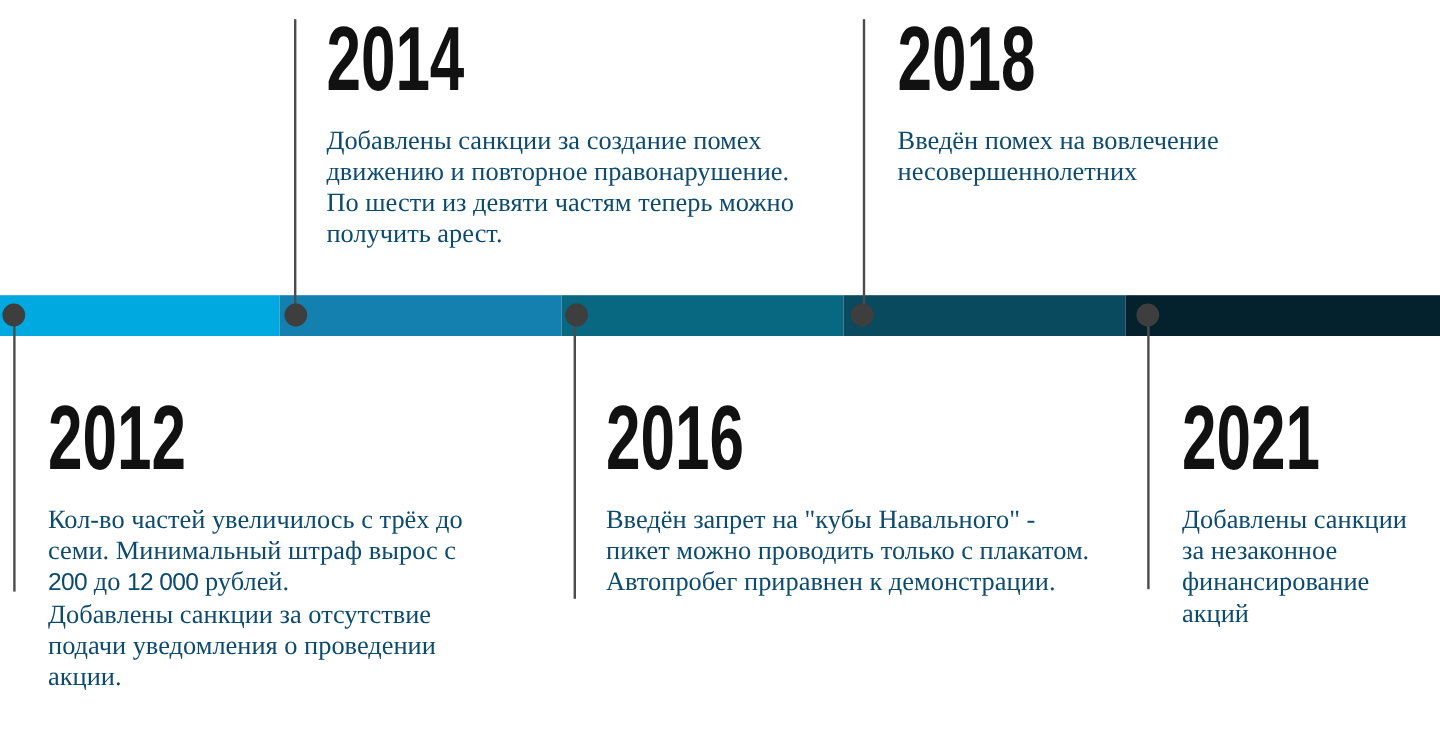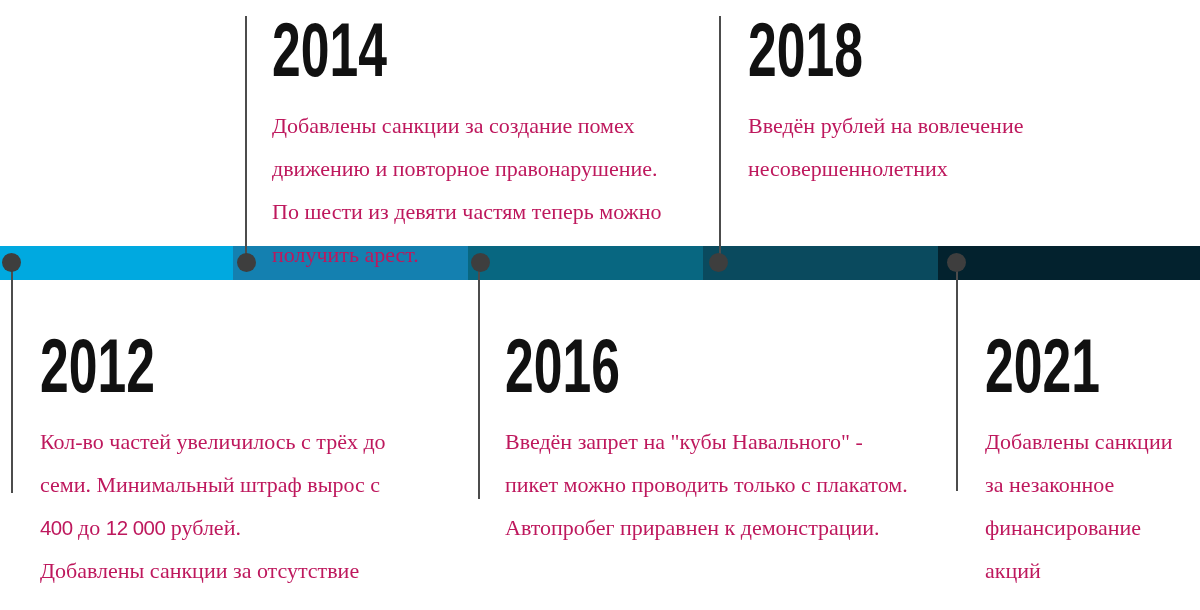--- a/index.html
+++ b/index.html
@@ -65,22 +65,22 @@
     color: #111111;
     transform: scaleX(0.68);
     transform-origin: left top;
     white-space: nowrap;
   }
   .desc {
     position: absolute;
     left: 0; top: 92px;
     width: 100%;
     font-size: 22px;
-    line-height: 43px;
-    color: #be185d;
+    line-height: 26px;
+    color: #0c4a6e;
     white-space: pre-line;
   }
   .desc .num {
     font-family: "Liberation Sans", sans-serif;
     font-size: 0.93em;
     letter-spacing: -0.5px;
   }
 </style>
 </head>
 <body>
@@ -104,21 +104,21 @@
   <div class="dot dot-2012" style="background: rgb(62, 62, 62);"></div>
   <div class="dot dot-2014" style="background: rgb(62, 62, 62);"></div>
   <div class="dot dot-2016" style="background: rgb(62, 62, 62);"></div>
   <div class="dot dot-2018" style="background: rgb(62, 62, 62);"></div>
   <div class="dot dot-2021" style="background: rgb(62, 62, 62);"></div>
 
   <div class="event event-2012">
     <div class="year">2012</div>
     <div class="desc">Кол-во частей увеличилось с трёх до
 семи. Минимальный штраф вырос с
-<span class="num">400</span> до <span class="num">12 000</span> рублей.
+<span class="num">200</span> до <span class="num">12 000</span> рублей.
 Добавлены санкции за отсутствие
 подачи уведомления о проведении
 акции.</div>
   </div>
 
   <div class="event event-2014">
     <div class="year">2014</div>
     <div class="desc">Добавлены санкции за создание помех
 движению и повторное правонарушение.
 По шести из девяти частям теперь можно
@@ -127,21 +127,21 @@
 
   <div class="event event-2016">
     <div class="year">2016</div>
     <div class="desc">Введён запрет на "кубы Навального" -
 пикет можно проводить только с плакатом.
 Автопробег приравнен к демонстрации.</div>
   </div>
 
   <div class="event event-2018">
     <div class="year">2018</div>
-    <div class="desc">Введён рублей на вовлечение
+    <div class="desc">Введён помех на вовлечение
 несовершеннолетних</div>
   </div>
 
   <div class="event event-2021">
     <div class="year">2021</div>
     <div class="desc">Добавлены санкции
 за незаконное
 финансирование
 акций</div>
   </div>

